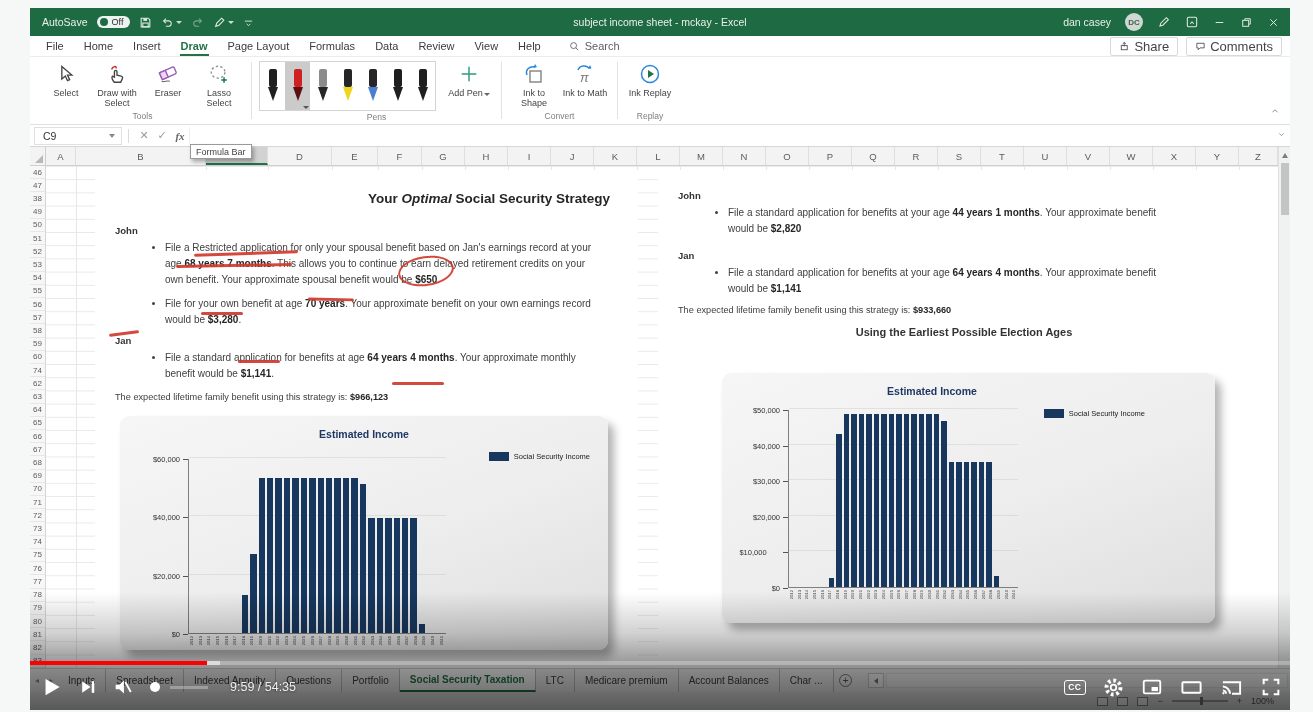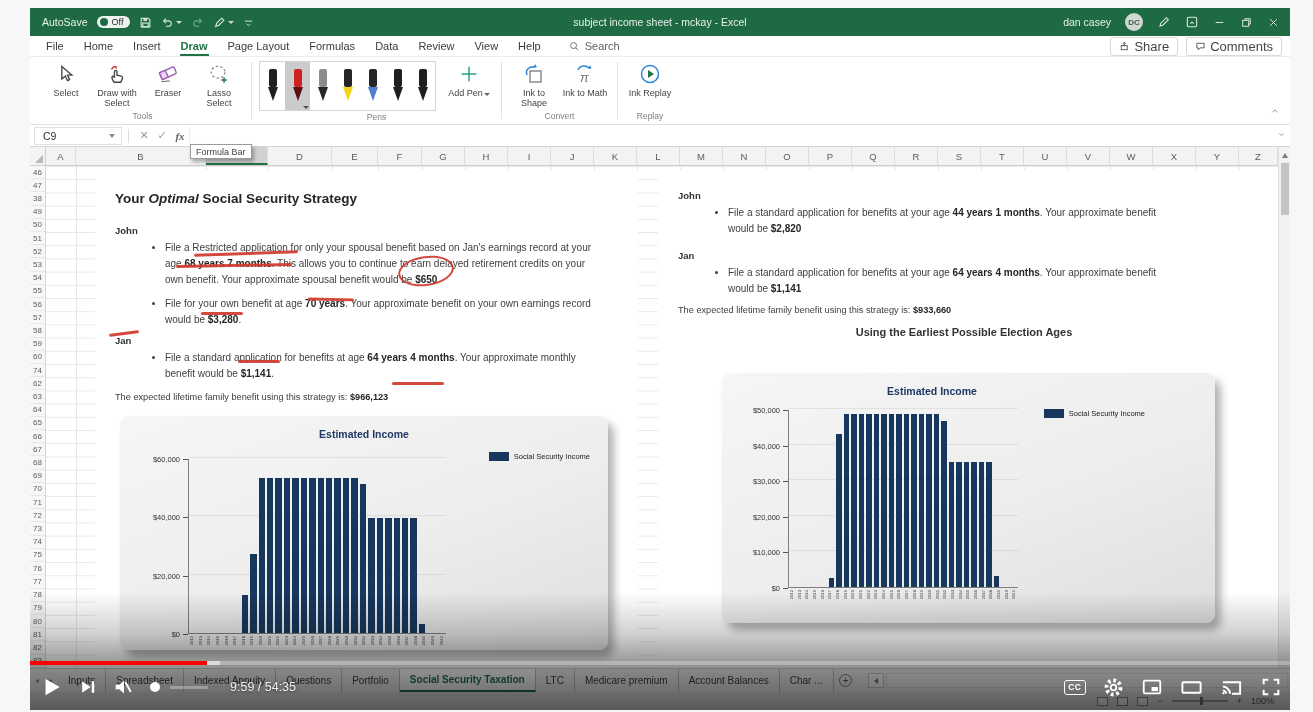--- a/index.html
+++ b/index.html
@@ -95,21 +95,21 @@
   .vs-up { position:absolute; top:2px; left:0; width:12px; height:12px; display:flex; align-items:center; justify-content:center; }
   .vs-up::after { content:""; width:0; height:0; border-left:3.5px solid transparent; border-right:3.5px solid transparent;
     border-bottom:5px solid #7c7c7c; }
   .vs-thumb { position:absolute; top:16px; left:2px; width:8px; height:52px; background:#c4c4c4; }
 
   
   .page { position:absolute; top:4px; height:498px; background:#fff; }
   .pageL { left:49px; width:543px; }
   .pageR { left:612px; width:620px; }
   .pagetext { position:absolute; left:0; top:0; right:0; padding:20px 28px 0 20px; color:#404040; }
-  .doctitle { text-align:left; font-size:13.5px; line-height:17px; color:#2173c4; font-weight:bold; }
+  .doctitle { text-align:right; font-size:13.5px; line-height:17px; color:#2173c4; font-weight:bold; }
   .pageL .doctitle { margin-bottom:18px; } .pageR .doctitle { margin-bottom:16px; }
   .seclabel { font-size:9.5px; font-weight:bold; line-height:11px; color:#333; }
   .pageL .seclabel + * { } 
   .pageL .sec + .sec { margin-top:7px; } .pageR .sec + .sec { margin-top:13px; }
   .docul { list-style:disc; margin:4px 0 0 36px; padding-left:14px; }
   .pageL .docul { width:450px; } .pageR .docul { width:466px; }
   .docul li { font-size:10px; line-height:16px; color:#404040; }
   .docul li + li { margin-top:8px; }
   .docsum { font-size:9.2px; line-height:12px; }
   .pageL .docsum { margin-top:9px; } .pageR .docsum { margin-top:7px; }
@@ -788,21 +788,21 @@
                 <div class="bar" style="height: 124.6px; background: rgb(23, 55, 94);"></div>
                 <div class="bar" style="height: 124.6px; background: rgb(23, 55, 94);"></div>
                 <div class="bar" style="height: 124.6px; background: rgb(23, 55, 94);"></div>
                 <div class="bar" style="height: 10.68px; background: rgb(23, 55, 94);"></div>
                 <div class="bar" style="height: 0px; background: rgb(23, 55, 94);"></div>
                 <div class="bar" style="height: 0px; background: rgb(23, 55, 94);"></div>
               </div>
             </div>
             <div class="ylab" style="right: auto; left: 4px; top: 211px; width: 54px;">$0</div>
             <div class="ytick" style="left: 61px; top: 215px;"></div>
-            <div class="ylab" style="right: auto; left: 4px; top: 175.4px; width: 54px;">$10,000</div>
+            <div class="ylab" style="right: auto; left: 4px; top: 175.4px; width: 54px; text-align: center;">$10,000</div>
             <div class="ytick" style="left: 61px; top: 179.4px;"></div>
             <div class="ylab" style="right: auto; left: 4px; top: 139.8px; width: 54px;">$20,000</div>
             <div class="ytick" style="left: 61px; top: 143.8px;"></div>
             <div class="ylab" style="right: auto; left: 4px; top: 104.2px; width: 54px;">$30,000</div>
             <div class="ytick" style="left: 61px; top: 108.2px;"></div>
             <div class="ylab" style="right: auto; left: 4px; top: 68.6px; width: 54px;">$40,000</div>
             <div class="ytick" style="left: 61px; top: 72.6px;"></div>
             <div class="ylab" style="right: auto; left: 4px; top: 33px; width: 54px;">$50,000</div>
             <div class="ytick" style="left: 61px; top: 37px;"></div>
             <div class="xlabs">

